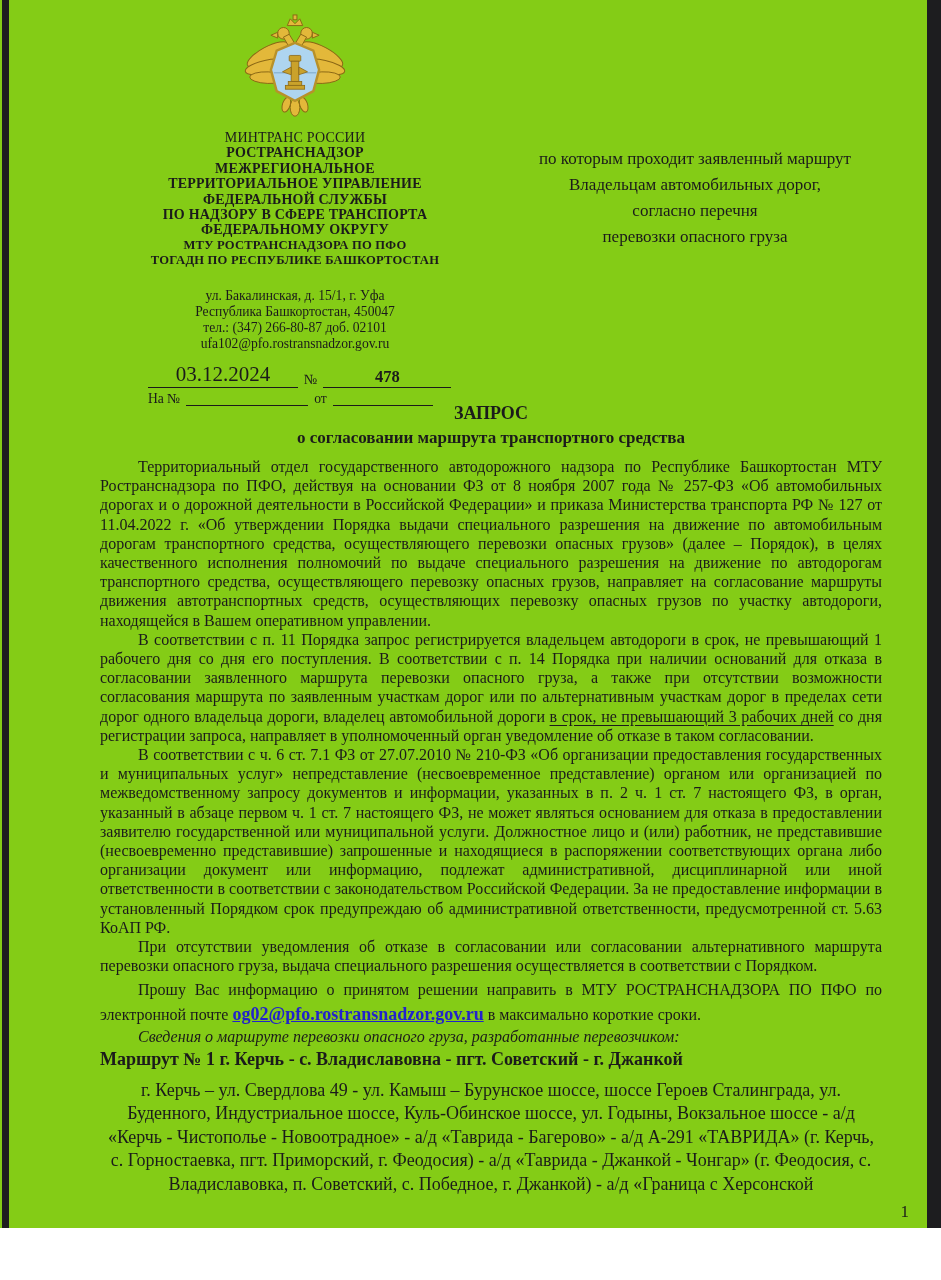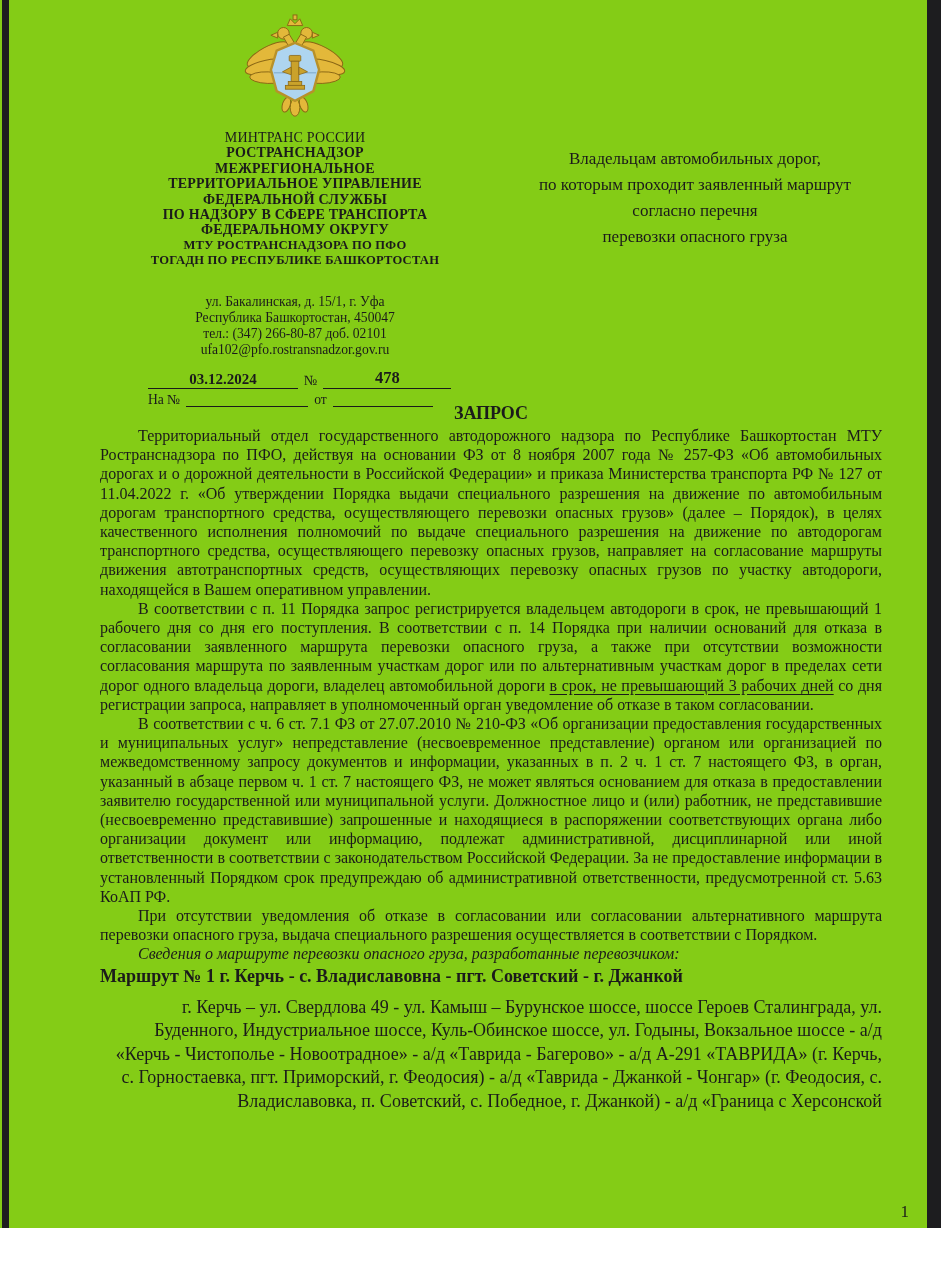--- a/index.html
+++ b/index.html
@@ -9,27 +9,27 @@
   .scan-bar.left{left:2px;width:7px;}
   .scan-bar.right{right:0;width:14px;}
 
   
   .hdr-left{position:absolute;left:100px;top:14px;width:390px;text-align:center;}
   .emblem{display:inline-block;margin-bottom:4px;}
   .letterhead{font-size:14px;line-height:15.4px;letter-spacing:.2px;}
   .letterhead .ministry{font-weight:normal;}
   .letterhead .org{font-weight:bold;}
   .letterhead .sub{font-weight:bold;font-size:12.6px;line-height:15px;}
-  .addr{margin-top:26px;font-size:13.6px;line-height:16.2px;}
+  .addr{margin-top:20px;font-size:13.6px;line-height:16.2px;}
 
   
   .ref{margin-top:9px;text-align:left;padding-left:48px;font-size:14px;}
   .ref-row1{display:flex;align-items:flex-end;}
   .u-line{display:inline-block;border-bottom:1.6px solid #1b1b1b;text-align:center;}
-  .u-line.date{width:150px;font-size:15px;font-weight:bold;}
+  .u-line.date{width:150px;font-size:21px;font-weight:normal;}
   .u-line.num{width:128px;font-size:16.5px;font-weight:bold;}
   .ref-nosign{margin:0 6px;font-size:14px;}
   .ref-row2{display:flex;align-items:flex-start;margin-top:3px;font-size:13.6px;}
   .blank-line{display:inline-block;border-bottom:1px solid #1b1b1b;height:14px;}
   .blank-line.w125{width:122px;margin:0 6px;}
   .blank-line.w100{width:100px;margin-left:6px;}
 
   
   .addressee{position:absolute;left:476px;top:146px;width:438px;text-align:center;
              font-size:17px;line-height:26px;}
@@ -37,21 +37,21 @@
   
   .main{position:absolute;left:100px;top:400px;width:782px;}
   .title1{text-align:center;font-weight:bold;font-size:18px;line-height:26px;}
   .title2{text-align:center;font-weight:bold;font-size:17px;line-height:24px;margin-bottom:7px;}
   .para{font-size:16px;line-height:19.2px;text-align:justify;text-indent:38px;margin:0;}
   .para.sp{line-height:25px;margin-top:2px;}
   .underlined-phrase{text-decoration:underline;text-underline-offset:3px;}
   .email-link{color:#2222cc;font-weight:bold;font-size:18px;text-decoration:underline;cursor:pointer;}
   .svedeniya{font-style:italic;}
   .route-head{margin-top:1px;font-weight:bold;font-size:18px;line-height:22px;}
-  .route-text{margin-top:9px;font-size:18px;line-height:23.5px;text-align:right;}
+  .route-text{margin-top:9px;font-size:18px;line-height:23.5px;text-align:center;}
   .page-num{position:absolute;right:32px;bottom:6px;font-size:17px;}
 </style>
 </head>
 <body>
 
 <div class="page">
   <div class="scan-bar left"></div>
   <div class="scan-bar right"></div>
 
   <div class="hdr-left">
@@ -116,37 +116,39 @@
       <div class="ref-row2">
         <span>На №</span>
         <span class="blank-line w125"></span>
         <span>от</span>
         <span class="blank-line w100"></span>
       </div>
     </div>
   </div>
 
   <div class="addressee">
+    <div>по которым проходит заявленный маршрут</div>
     <div>Владельцам автомобильных дорог,</div>
-    <div>по которым проходит заявленный маршрут</div>
     <div>согласно перечня</div>
     <div>перевозки опасного груза</div>
   </div>
 
   <div class="main">
     <div class="title1">ЗАПРОС</div>
+    <div class="title2">о согласовании маршрута транспортного средства</div>
 
     <p class="para">Территориальный отдел государственного автодорожного надзора по Республике Башкортостан МТУ Ространснадзора по ПФО, действуя на основании ФЗ от 8 ноября 2007 года № 257-ФЗ «Об автомобильных дорогах и о дорожной деятельности в Российской Федерации» и приказа Министерства транспорта РФ № 127 от 11.04.2022 г. «Об утверждении Порядка выдачи специального разрешения на движение по автомобильным дорогам транспортного средства, осуществляющего перевозки опасных грузов» (далее – Порядок), в целях качественного исполнения полномочий по выдаче специального разрешения на движение по автодорогам транспортного средства, осуществляющего перевозку опасных грузов, направляет на согласование маршруты движения автотранспортных средств, осуществляющих перевозку опасных грузов по участку автодороги, находящейся в Вашем оперативном управлении.</p>
 
     <p class="para"><span>В соответствии с п. 11 Порядка запрос регистрируется владельцем автодороги в срок, не превышающий 1 рабочего дня со дня его поступления. В соответствии с п. 14 Порядка при наличии оснований для отказа в согласовании заявленного маршрута перевозки опасного груза, а также при отсутствии возможности согласования маршрута по заявленным участкам дорог или по альтернативным участкам дорог в пределах сети дорог одного владельца дороги, владелец автомобильной дороги </span><span class="underlined-phrase">в срок, не превышающий 3 рабочих дней</span><span> со дня регистрации запроса, направляет в уполномоченный орган уведомление об отказе в таком согласовании.</span></p>
 
     <p class="para">В соответствии с ч. 6 ст. 7.1 ФЗ от 27.07.2010 № 210-ФЗ «Об организации предоставления государственных и муниципальных услуг» непредставление (несвоевременное представление) органом или организацией по межведомственному запросу документов и информации, указанных в п. 2 ч. 1 ст. 7 настоящего ФЗ, в орган, указанный в абзаце первом ч. 1 ст. 7 настоящего ФЗ, не может являться основанием для отказа в предоставлении заявителю государственной или муниципальной услуги. Должностное лицо и (или) работник, не представившие (несвоевременно представившие) запрошенные и находящиеся в распоряжении соответствующих органа либо организации документ или информацию, подлежат административной, дисциплинарной или иной ответственности в соответствии с законодательством Российской Федерации. За не предоставление информации в установленный Порядком срок предупреждаю об административной ответственности, предусмотренной ст. 5.63 КоАП РФ.</p>
 
     <p class="para">При отсутствии уведомления об отказе в согласовании или согласовании альтернативного маршрута перевозки опасного груза, выдача специального разрешения осуществляется в соответствии с Порядком.</p>
 
+    <p class="para sp"><span>Прошу Вас информацию о принятом решении направить в МТУ РОСТРАНСНАДЗОРА ПО ПФО по электронной почте </span><a class="email-link">og02@pfo.rostransnadzor.gov.ru</a><span> в максимально короткие сроки.</span></p>
 
     <p class="para svedeniya">Сведения о маршруте перевозки опасного груза, разработанные перевозчиком:</p>
 
     <div class="route-head">Маршрут № 1 г. Керчь - с. Владиславовна - пгт. Советский - г. Джанкой</div>
     <div class="route-text">г. Керчь – ул. Свердлова 49 - ул. Камыш – Бурунское шоссе, шоссе Героев Сталинграда, ул. Буденного, Индустриальное шоссе, Куль-Обинское шоссе, ул. Годыны, Вокзальное шоссе - а/д «Керчь - Чистополье - Новоотрадное» - а/д «Таврида - Багерово» - а/д А-291 «ТАВРИДА» (г. Керчь, с. Горностаевка, пгт. Приморский, г. Феодосия) - а/д «Таврида - Джанкой - Чонгар» (г. Феодосия, с. Владиславовка, п. Советский, с. Победное, г. Джанкой) - а/д «Граница с Херсонской</div>
   </div>
 
   <div class="page-num">1</div>
 </div>
 

